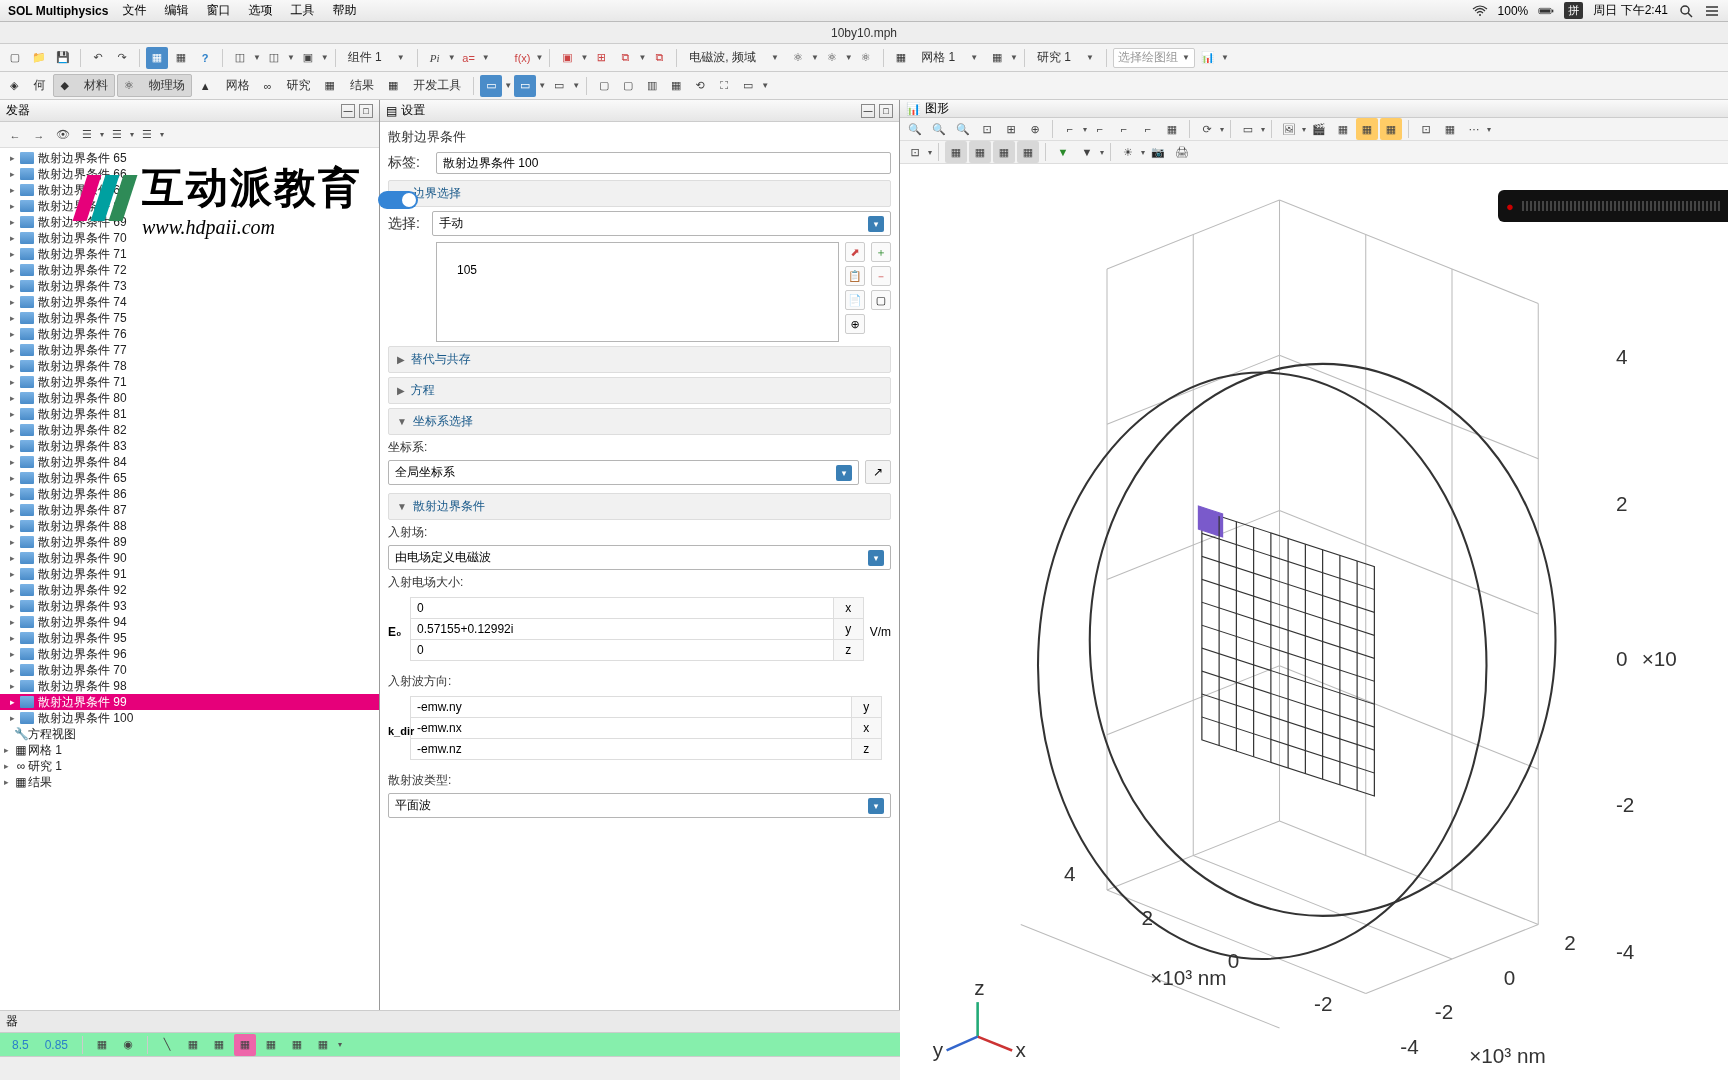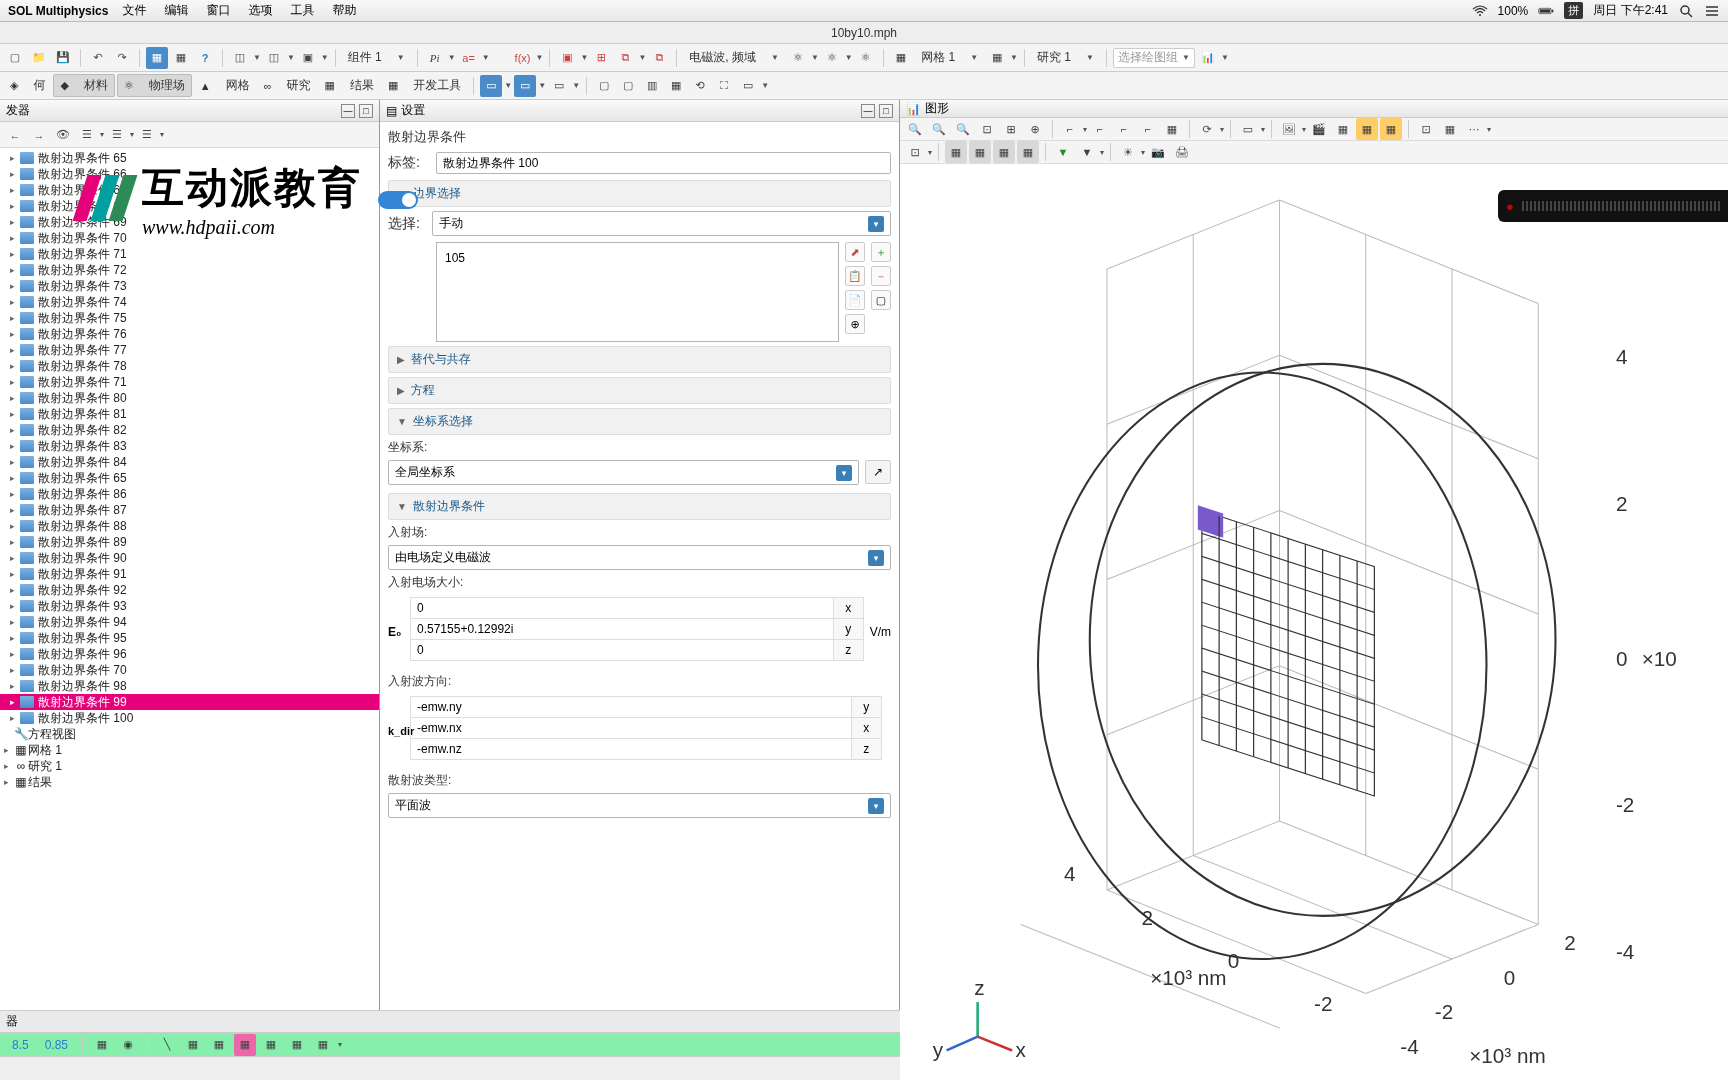--- a/index.html
+++ b/index.html
@@ -52,21 +52,21 @@
 .settings-title { font-size: 13px; padding: 2px 0 6px 0; color: #333; }
 .form-row { display:flex; align-items:center; margin-bottom: 6px; gap:6px; }
 .form-label { width: 42px; font-size: 14px; color: #333; }
 .form-input { flex:1; border:1px solid #b5b5b5; background:#fff; padding: 3px 6px; font-size: 12px; border-radius:2px; }
 .section { background: #f1f1f1; border: 1px solid #ddd; border-radius: 2px; margin: 4px 0; padding: 4px 8px; font-size: 12px; color:#1a5a8a; display:flex; align-items:center; gap:6px; }
 .section .chev { font-size: 10px; color:#666; }
 .section.collapsed { cursor:pointer; }
 .sub-label { font-size: 12px; color:#333; margin: 4px 0; display:block; }
 .select-box { width: 100%; border:1px solid #b5b5b5; background:#fff; padding: 3px 6px; font-size: 12px; border-radius:2px; display:flex; align-items:center; }
 .select-box .arrow { margin-left:auto; background:#3a7fb5; color:#fff; width:16px; height:16px; display:inline-flex; align-items:center; justify-content:center; border-radius:2px; font-size:9px; }
-.list-box { border:1px solid #b5b5b5; background:#fff; padding:8px; height: 100px; font-size:12px; }
+.list-box { border:1px solid #b5b5b5; background:#fff; padding:20px; height: 100px; font-size:12px; }
 .side-btns { display:flex; flex-direction:column; gap:4px; }
 .side-btn { width:20px; height:20px; border:1px solid #ccc; background:#fafafa; font-size:11px; display:inline-flex; align-items:center; justify-content:center; border-radius:2px; }
 .vec-table { width:100%; border:1px solid #ccc; border-collapse: collapse; margin: 2px 0 8px 0; }
 .vec-table td { border:1px solid #ddd; padding: 3px 6px; font-size: 12px; }
 .vec-table td.ax { width: 30px; text-align:center; background:#f8f8f8; }
 .unit { font-size:12px; padding-left:6px; align-self:center; }
 .small-btn { width:26px; height:24px; border:1px solid #ccc; background:#f4f4f4; border-radius:2px; display:inline-flex; align-items:center; justify-content:center; margin-left:6px; font-size:12px;}
 
 
 .graphics-body { flex:1; background:#fff; position:relative; }

